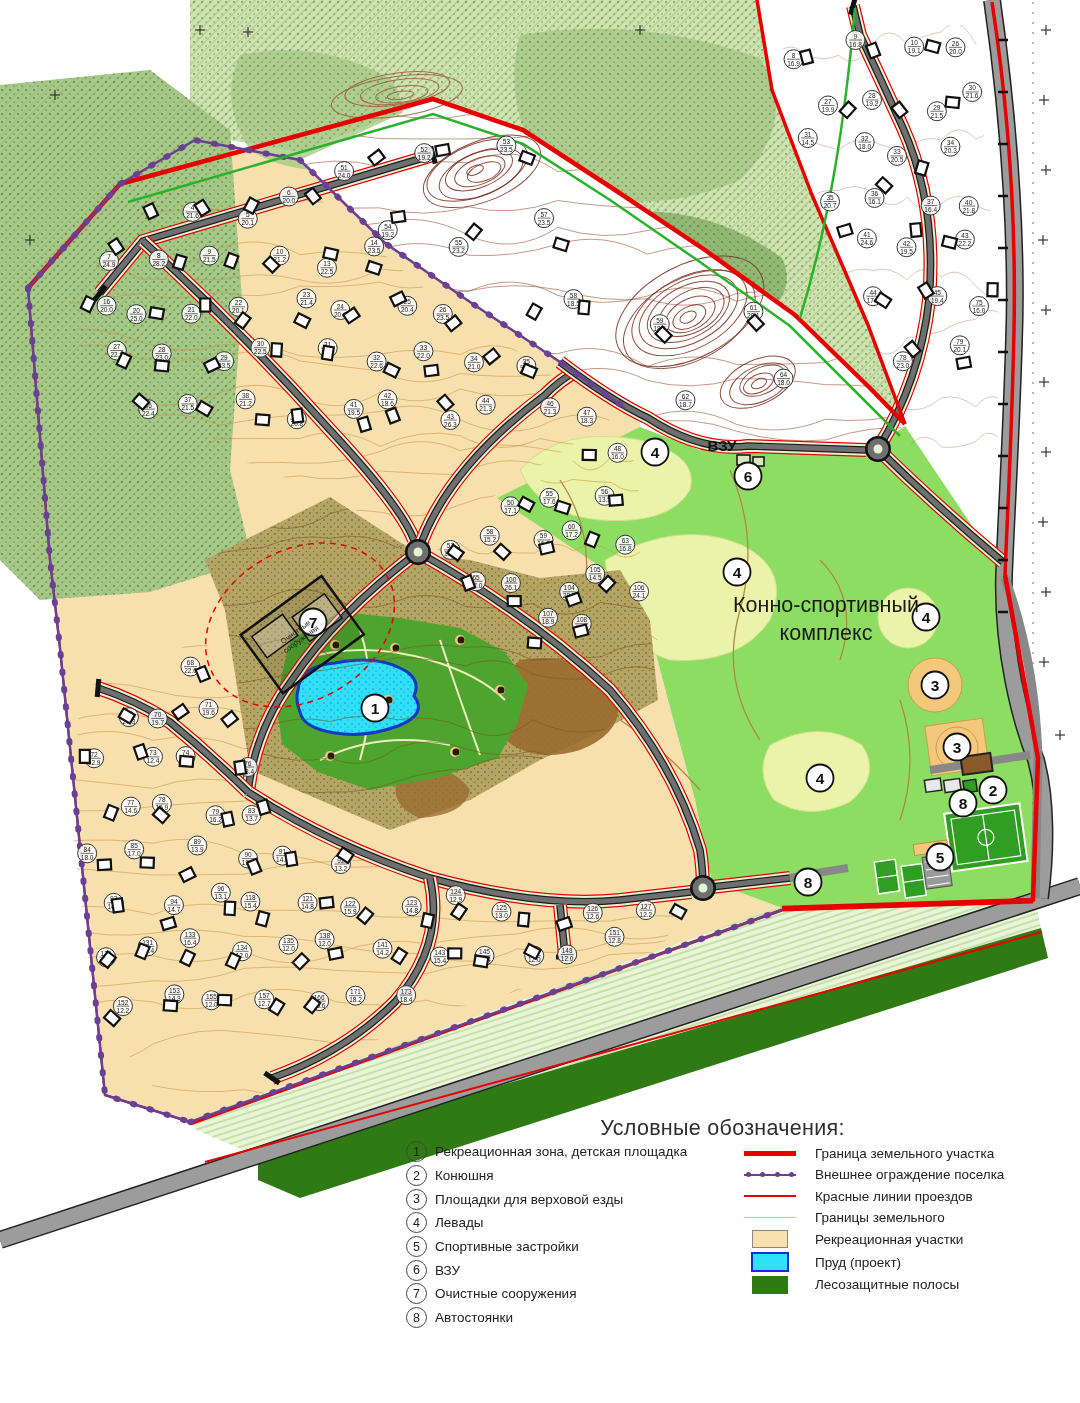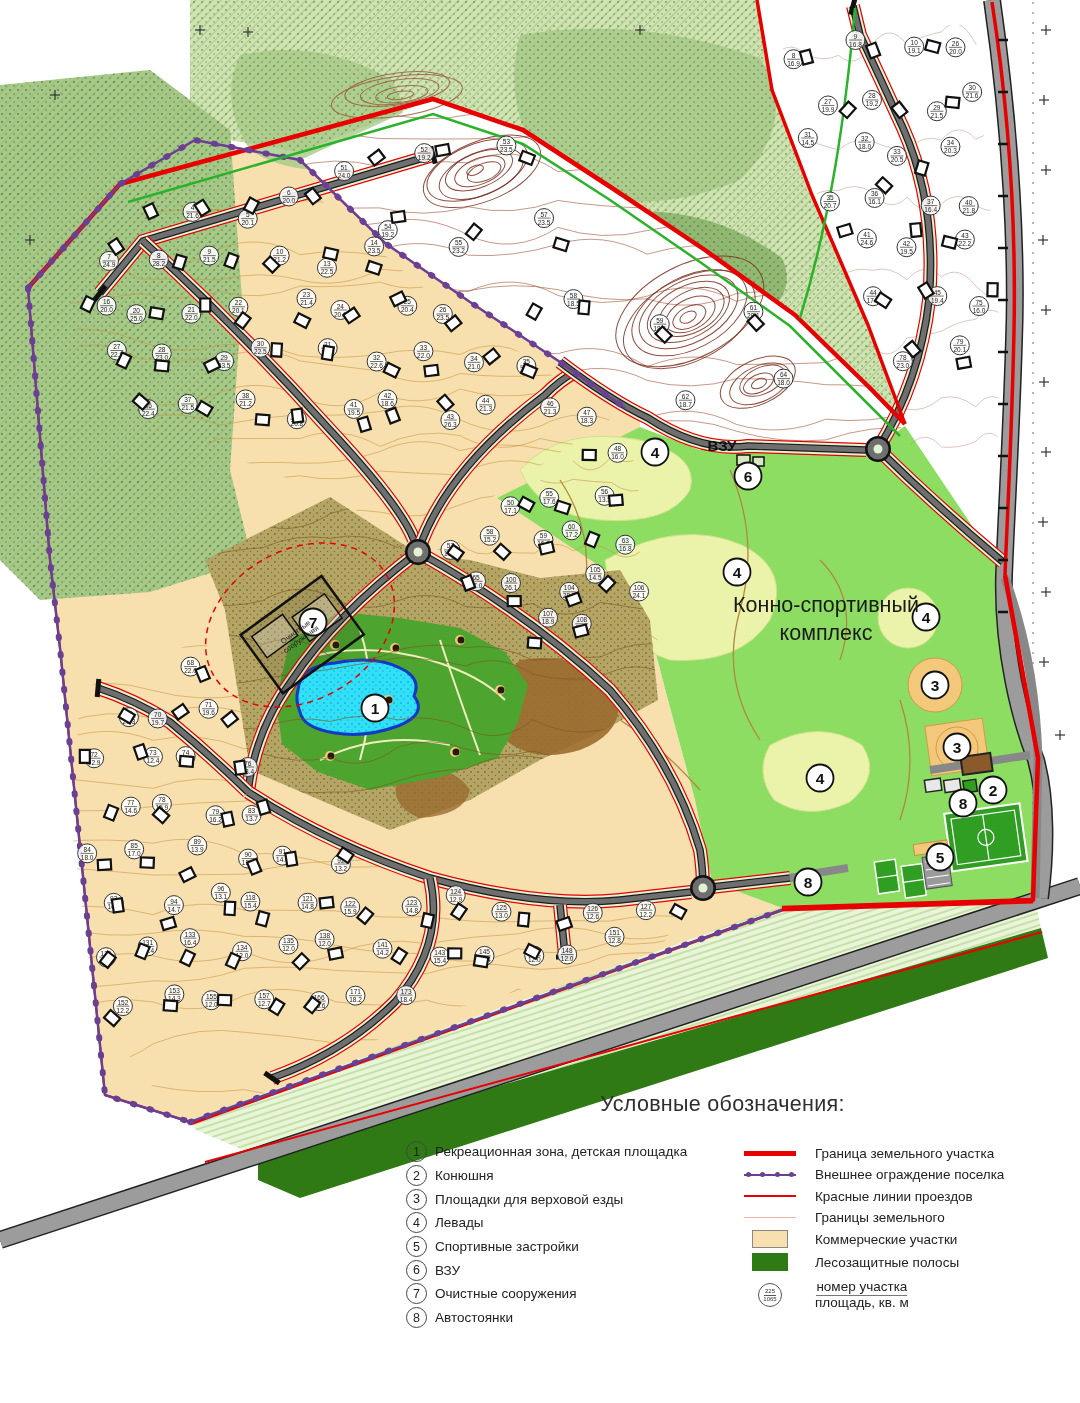--- a/index.html
+++ b/index.html
@@ -1,20 +1,20 @@
 <!DOCTYPE html>
 <html style="--c-red: #e80000; --c-purple: #6b3f92; --c-pink: #f2b4ac; --c-tan: #f8e0ae; --c-pond: #2fe0f8; --c-stripdark: #2f7a14;"><head>
 <meta charset="utf-8">
 <style>
   html,body{margin:0;padding:0;background:#fff;}
   #page{position:relative;width:1080px;height:1403px;overflow:hidden;background:#fff;
         font-family:"Liberation Sans",sans-serif;}
   #mapsvg{position:absolute;left:0;top:0;}
   
-  #legend-title{position:absolute;left:490px;top:1092px;width:465px;text-align:center;
+  #legend-title{position:absolute;left:490px;top:1116px;width:465px;text-align:center;
     font-size:21.5px;color:#2e2e2e;letter-spacing:.3px;}
   #legend-num{position:absolute;left:406px;top:1140px;}
   .lrow{display:flex;align-items:center;height:23.7px;}
   .lcirc{width:19px;height:19px;border:1.3px solid #444;border-radius:50%;
     display:flex;align-items:center;justify-content:center;font-size:12.5px;color:#222;
     flex:0 0 auto;}
   .llab{margin-left:8px;font-size:13.5px;color:#222;white-space:nowrap;}
   #legend-sym{position:absolute;left:738px;top:1143px;text-align:center;}
   .srow{display:flex;align-items:center;height:21.3px;}
   .srow.sw{height:22.6px;}
@@ -1470,31 +1470,28 @@
     <div class="srow">
         <span class="sample">
           <span class="ln-pink"></span>
         </span>
         <span class="slab">Границы земельного</span>
       </div>
     <div class="srow sw">
         <span class="sample">
           <span class="swatch sw-tan"></span>
         </span>
-        <span class="slab">Коммерческие участки</span>
+        <span class="slab">Рекреационная участки</span>
+      </div>
+    <div class="srow sw">
+        <span class="sample">
+          <span class="swatch sw-pond"></span>
+        </span>
+        <span class="slab">Пруд (проект)</span>
       </div>
     <div class="srow sw">
         <span class="sample">
           <span class="swatch sw-dark"></span>
         </span>
         <span class="slab">Лесозащитные полосы</span>
       </div>
-    <div id="psym-row">
-      <span class="sample">
-          <span class="pcirc">
-            <b>225</b>
-            <span>1065</span>
-          </span>
-        </span>
-      <span class="ptxt"><span class="u">номер участка</span><br><span>площадь, кв. м</span></span>
-    </div>
   </div>
 </div>
 
 </body></html>

